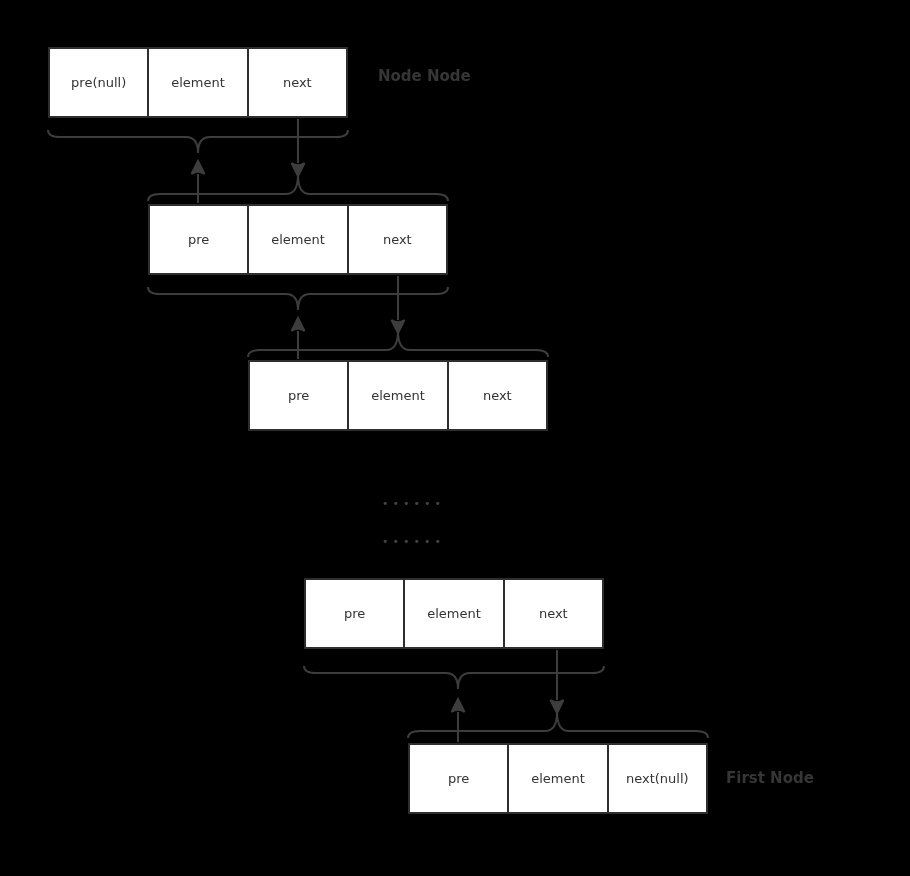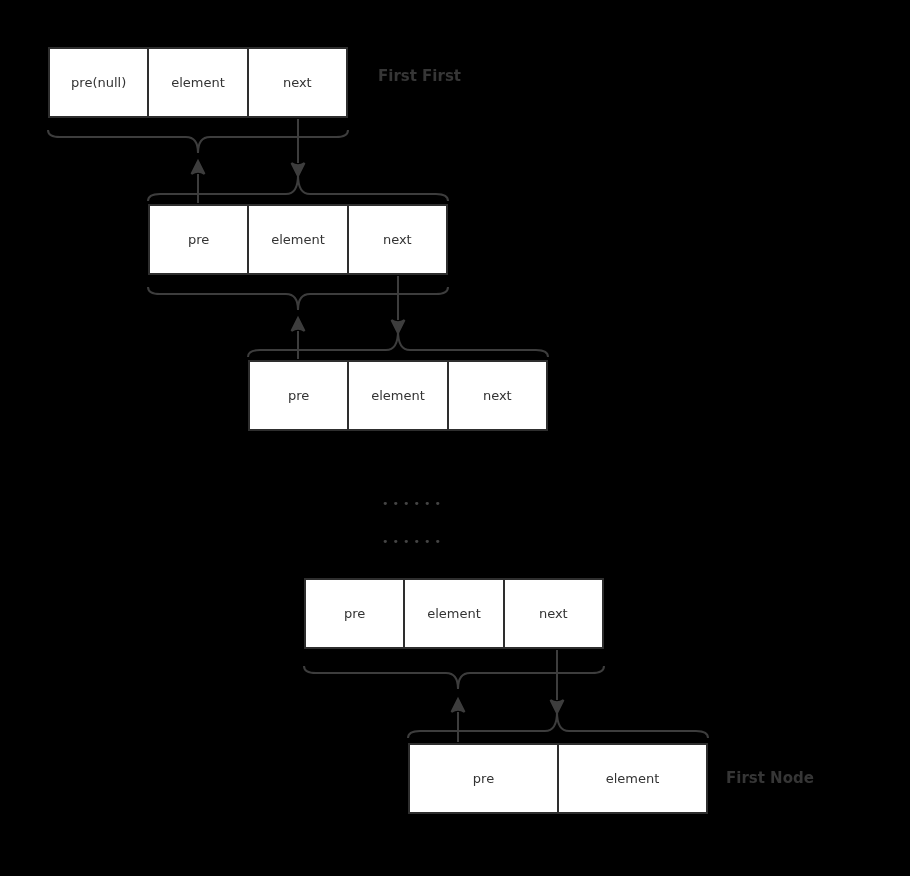--- a/index.html
+++ b/index.html
@@ -70,21 +70,21 @@
       <path class="arrow" d="M 557,650 L 557,700 M 557,713 L 550.5,700 Q 557,704.5 563.5,700 Z"></path>
       <path class="brace" d="M 408,738 Q 408,731 420,731 L 545,731 Q 557,731 557,712 Q 557,731 569,731 L 696,731 Q 708,731 708,738"></path>
     </g>
   </svg>
 
   <div class="node" style="left:48px;top:47px">
     <div class="cell">pre(null)</div>
     <div class="cell">element</div>
     <div class="cell">next</div>
   </div>
-  <div class="node-label" style="left:378px;top:67px">First First</div>
+  <div class="node-label" style="left:378px;top:67px">Node Node</div>
 
   <div class="node" style="left:148px;top:204px">
     <div class="cell">pre</div>
     <div class="cell">element</div>
     <div class="cell">next</div>
   </div>
 
   <div class="node" style="left:248px;top:360px">
     <div class="cell">pre</div>
     <div class="cell">element</div>
@@ -96,16 +96,17 @@
 
   <div class="node" style="left:304px;top:578px">
     <div class="cell">pre</div>
     <div class="cell">element</div>
     <div class="cell">next</div>
   </div>
 
   <div class="node" style="left:408px;top:743px">
     <div class="cell">pre</div>
     <div class="cell">element</div>
+    <div class="cell">next(null)</div>
   </div>
   <div class="node-label" style="left:726px;top:769px">First Node</div>
 
 </div>
 
 </body></html>

